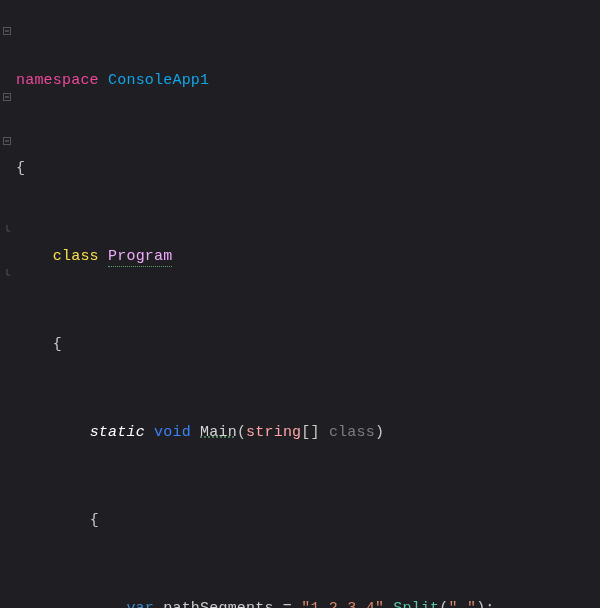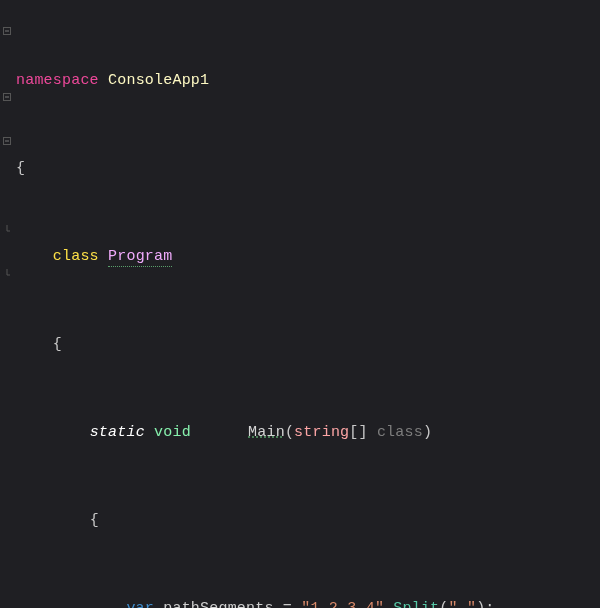--- a/index.html
+++ b/index.html
@@ -39,25 +39,25 @@
     color: #c9c9c9;
     white-space: pre;
     line-height: 22px;
     letter-spacing: 0.2px;
     position: relative;
   }
   .line { height: 22px; position: relative; }
   .kw-ns   { color: #ec4899; }
   .kw-class{ color: #fde047; }
   .kw-mod  { color: #ffffff; font-style: italic; }
-  .kw-type { color: #86efac; }
+  .kw-type { color: #3b82f6; }
   .kw-var  { color: #3f8ccb; }
-  .nsname  { color: #fef9c3; }
+  .nsname  { color: #0ea5e9; }
   .clsname { color: #f0abfc; border-bottom: 1px dotted #5aa06b; padding-bottom: 1px; }
-  .method  { color: #d5d5d5; text-decoration: underline dotted #5aa06b; margin-left: 48px; }
+  .method  { color: #d5d5d5; text-decoration: underline dotted #5aa06b; }
   .paramtype { color: #fca5a5; }
   .param   { color: #7d7d7d; }
   .varname { color: #cfcfcf; }
   .op      { color: #c9c9c9; }
   .str     { color: #d98a6a; }
   .call    { color: #57c9a7; }
   .brace   { color: #c9c9c9; }
   .punc    { color: #c9c9c9; }
   
 </style>

